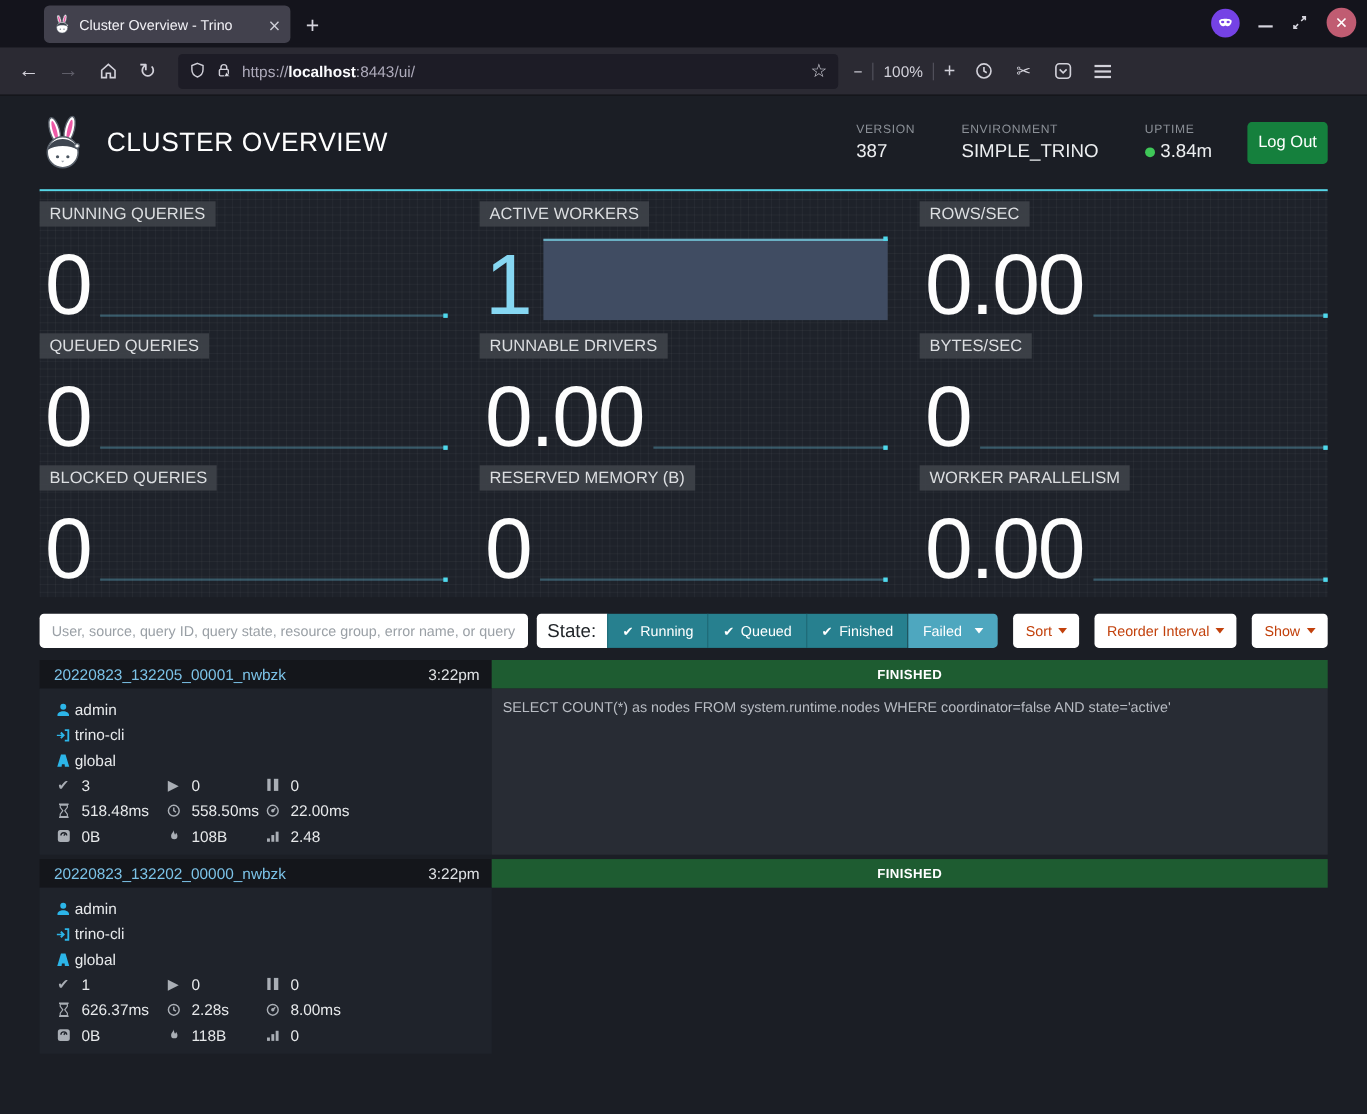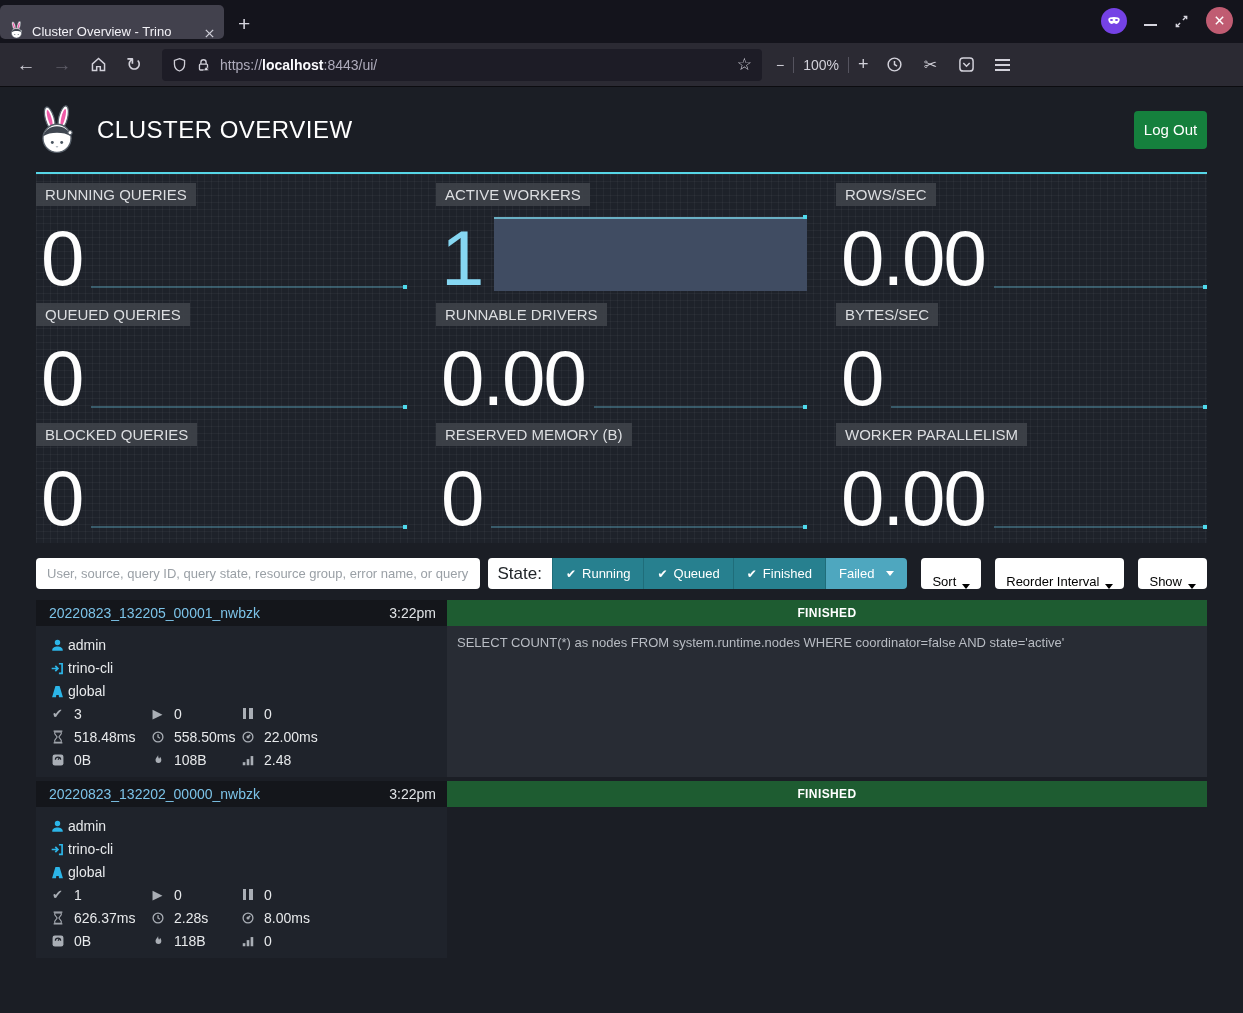--- a/index.html
+++ b/index.html
@@ -1,22 +1,22 @@
 <!DOCTYPE html>
 <html><head>
 <meta charset="utf-8">
 <style>
   * { box-sizing: border-box; margin: 0; padding: 0; }
   html,body { width:1243px; height:1013px; overflow:hidden;
     font-family:"Liberation Sans", sans-serif; background:#1b1e25; }
 
   
   .titlebar { height:43px; background:#14141c; display:flex; align-items:flex-end; position:relative; }
-  .tab { width:224px; height:34px; margin-bottom:4px; background:#42414d;
-    border-radius:5px; display:flex; align-items:flex-end; padding:0 9px; gap:8px; }
+  .tab { width:224px; height:34px; margin-left:40px; margin-bottom:4px; background:#42414d;
+    border-radius:5px; display:flex; align-items:center; padding:0 9px; gap:8px; }
   .tab-title { color:#f2f1f6; font-size:13px; white-space:nowrap; overflow:hidden; flex:1; }
   .tab-close { color:#cfcfd8; font-size:13px; line-height:1; }
   .newtab { color:#d5d4dd; font-size:21px; margin:0 0 9px 14px; line-height:1; }
   .win-controls { position:absolute; right:10px; top:7px; display:flex; align-items:center; gap:17px; }
   .pbadge { width:26px; height:26px; border-radius:50%; background:#7542e5; display:flex; align-items:center; justify-content:center; }
   .min-glyph { width:13px; height:2px; background:#d6d5de; display:inline-block; }
   .close-circle { width:27px; height:27px; border-radius:50%; background:#c05c72; display:flex; align-items:center; justify-content:center; }
 
   .navbar { height:44px; background:#2b2a33; display:flex; align-items:center; padding:0 10px; gap:4px;
     border-bottom:1px solid #0c0c10; }
@@ -69,22 +69,22 @@
   .search::placeholder { color:#9aa0a6; }
   .stategroup { display:flex; margin-left:8px; height:31px; }
   .state-label { background:#fff; color:#212529; font-size:17px; display:flex; align-items:center;
     padding:0 10px; border-radius:4px 0 0 4px; }
   .stbtn { border:none; font-family:inherit; background:#27808f; color:#fff; font-size:13px;
     display:flex; align-items:center; gap:6px; padding:0 13px; border-left:1px solid #1f6d7a; }
   .stbtn .ck { font-size:12px; }
   .stbtn.failed { background:#4ea7bf; border-radius:0 4px 4px 0; }
   .caret { display:inline-block; width:0; height:0; border-left:4px solid transparent;
     border-right:4px solid transparent; border-top:5px solid currentColor; margin-left:6px; }
-  .wbtn { border:none; font-family:inherit; background:#fff; color:#000000; font-size:13px;
-    height:31px; padding:0 11px; border-radius:4px; margin-left:14px; display:flex; align-items:flex-end; }
+  .wbtn { border:none; font-family:inherit; background:#fff; color:#c2410c; font-size:13px;
+    height:31px; padding:12px 11px; border-radius:4px; margin-left:14px; display:flex; align-items:center; }
 
   .query { margin-bottom:4px; }
   .qhead { height:26px; display:flex; }
   .qid-strip { width:411px; background:#14161b; display:flex; align-items:center;
     justify-content:space-between; padding:0 11px 0 13px; }
   .qlink { color:#7cc3e8; font-size:14px; text-decoration:none; }
   .qtime { color:#e0e3e6; font-size:14px; }
   .qstatus { flex:1; background:#1e5c31; color:#fff; font-size:12px; font-weight:700;
     letter-spacing:.4px; display:flex; align-items:center; justify-content:center; }
   .qbody { display:flex; }
@@ -218,20 +218,34 @@
         <ellipse transform="rotate(14 26 12)" cx="26" cy="12" rx="1.8" ry="8.5" fill="#ef5aa7"></ellipse>
         <circle cx="20" cy="32" r="13.5" fill="#fff" stroke="#58606a" stroke-width="1.3"></circle>
         <path d="M6.8 30c1.5-5.8 6.8-9.5 13.2-9.5S31.7 24.2 33.2 30c-3.4-2.2-8-3.3-13.2-3.3S10.2 27.8 6.8 30z" fill="#3f4650"></path>
         <circle cx="32.5" cy="26.5" r="2" fill="#fff" stroke="#58606a"></circle>
         <circle cx="15.5" cy="36" r="1.4" fill="#4a5560"></circle>
           <circle cx="24.5" cy="36" r="1.4" fill="#4a5560"></circle>
         <path d="M18.6 39.5h2.8l-1.4 1.6z" fill="#9aa4ad"></path>
       </svg>
     </span>
     <h1 class="app-title">CLUSTER OVERVIEW</h1>
+    <div class="hmeta">
+      <div class="mi">
+        <div class="lab">VERSION</div>
+        <div class="val">387</div>
+      </div>
+      <div class="mi">
+        <div class="lab">ENVIRONMENT</div>
+        <div class="val">SIMPLE_TRINO</div>
+      </div>
+      <div class="mi">
+        <div class="lab">UPTIME</div>
+        <div class="val"><span class="updot"></span><span>3.84m</span></div>
+      </div>
+    </div>
     <button class="logout">Log Out</button>
   </div>
 
   <div class="metrics">
     <div class="panel">
       <div class="prow">
           <span class="bigval">0</span>
           <div class="spark">
             <i class="dot"></i>
           </div>

